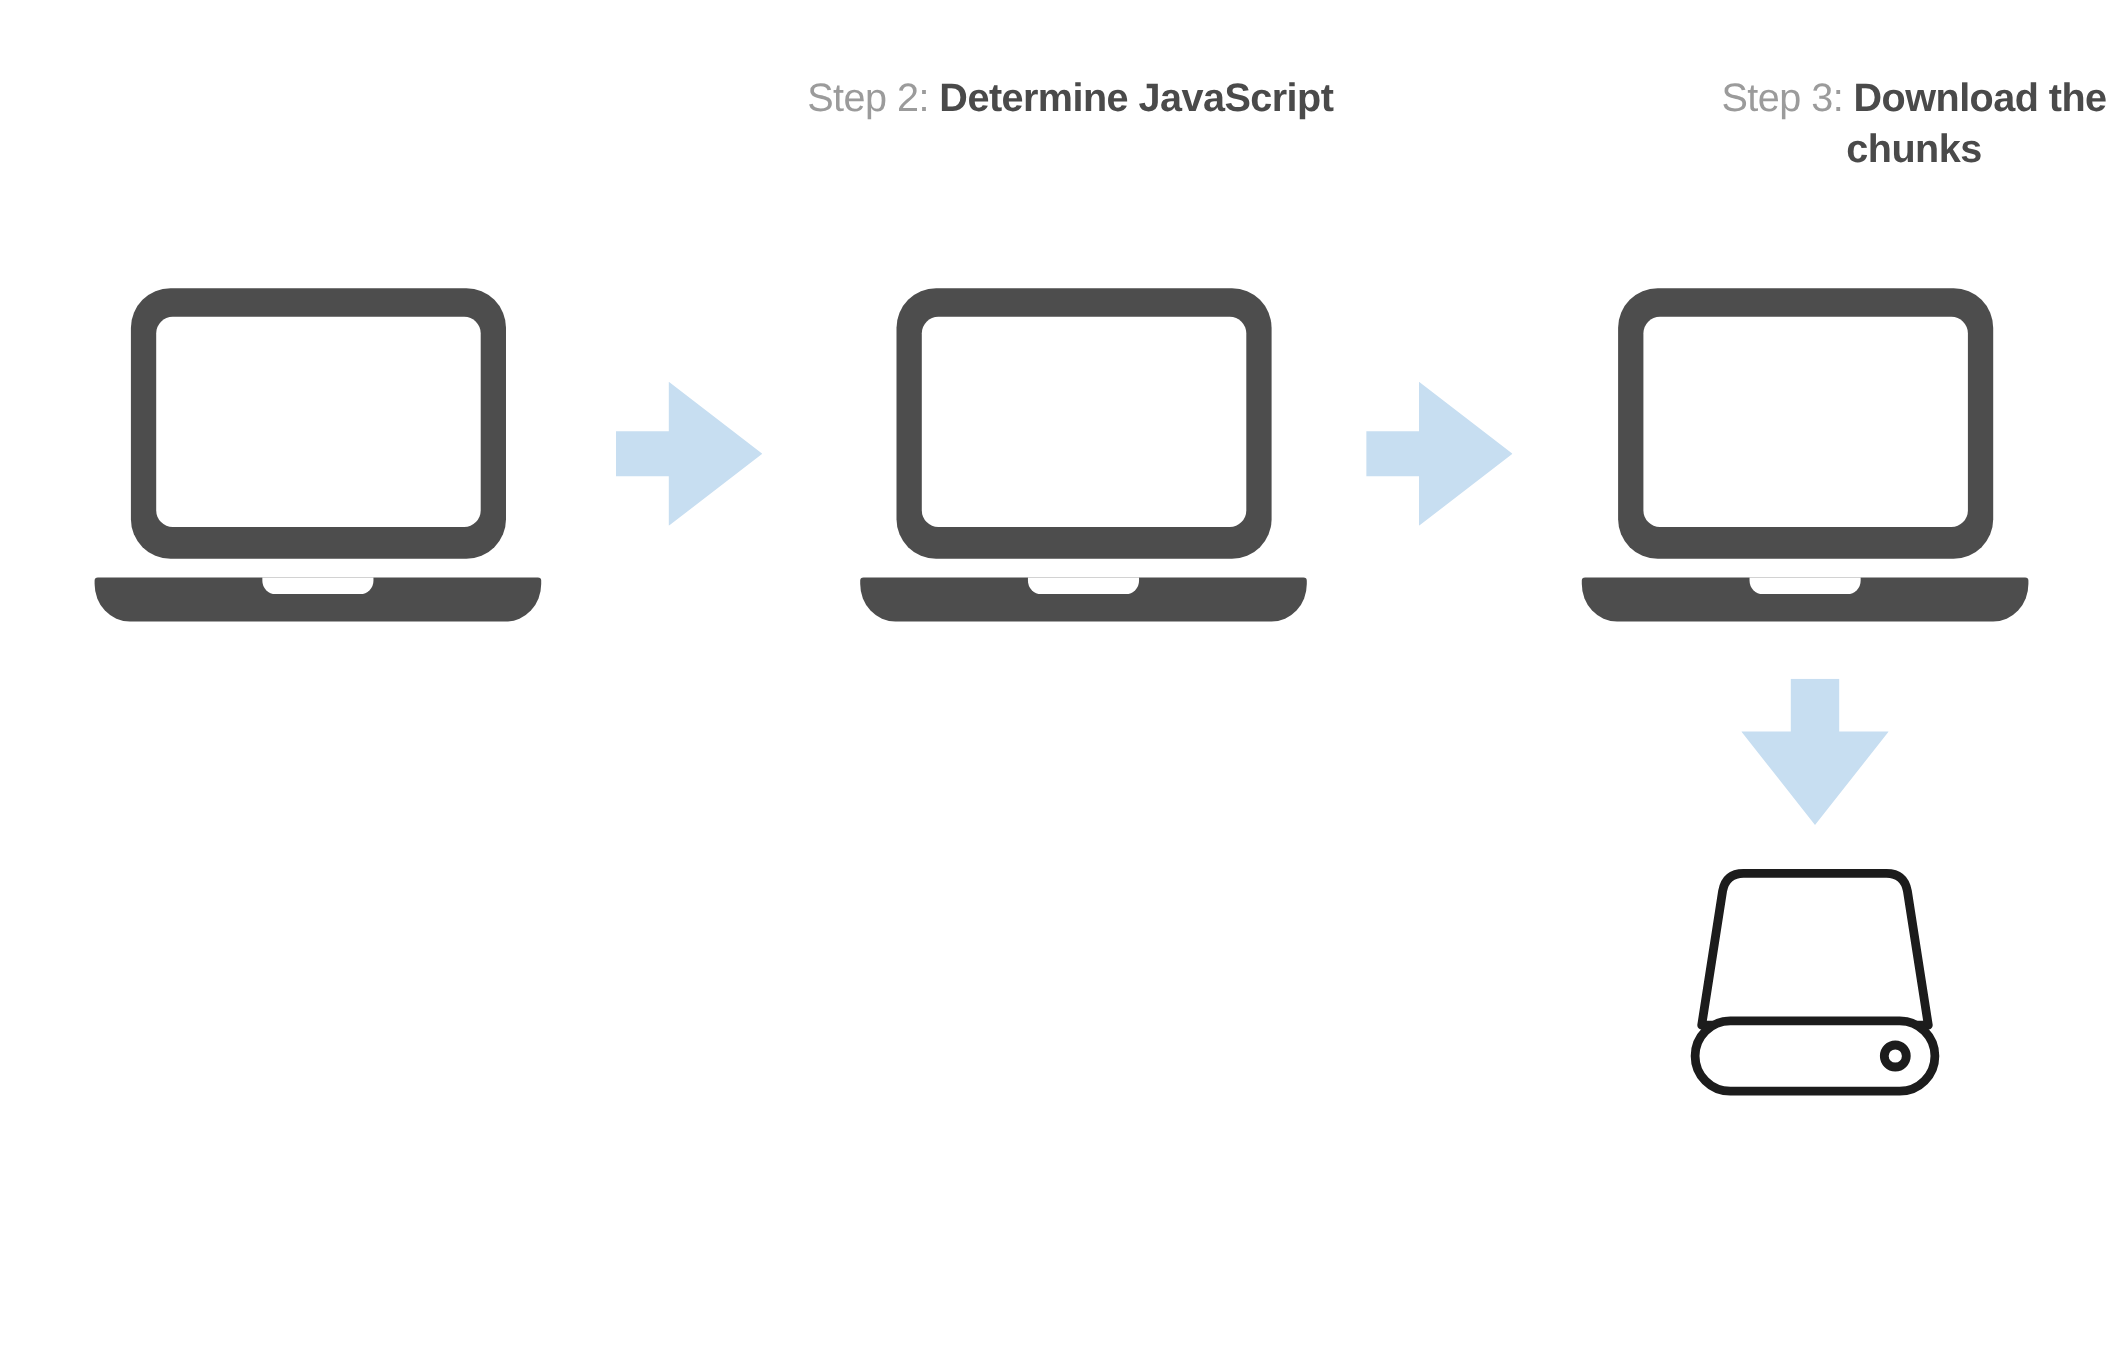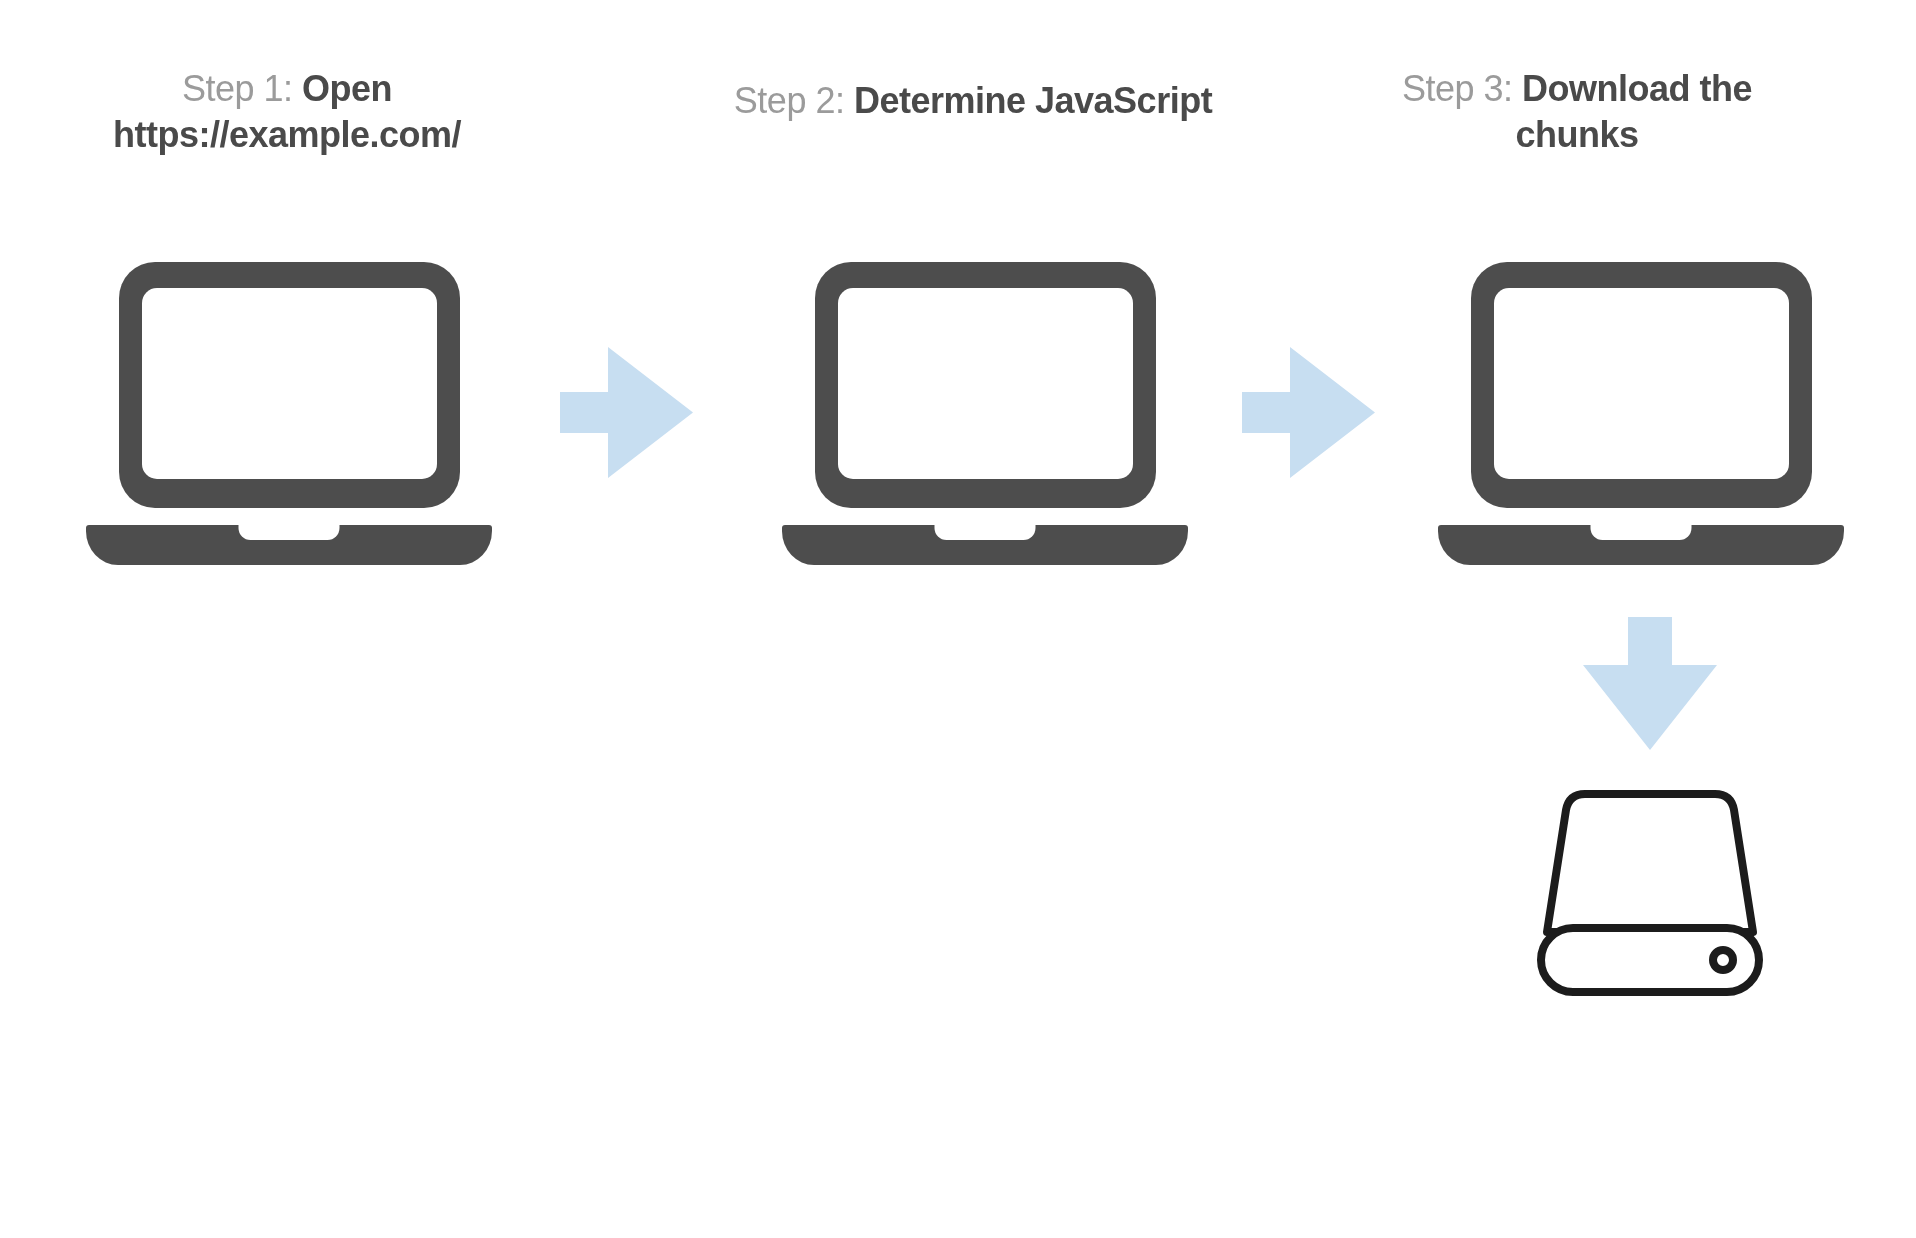--- a/index.html
+++ b/index.html
@@ -96,32 +96,27 @@
     stroke-width: 8;
     stroke-linejoin: round;
     stroke-linecap: round;
   }
 </style>
 </head>
 <body>
 
 <div class="stage">
 
-  <div class="caption" style="left:287px; top:66px;">
-    <span class="step-label">Step 1:</span>
-    <strong>Open</strong><br>
-    <strong>https://example.com/</strong>
-  </div>
 
-  <div class="caption" style="left:973px; top:66px;margin-top:12px;">
+  <div class="caption" style="left:973px; top:66px;">
     <span class="step-label">Step 2:</span>
     <strong>Determine JavaScript</strong><br>
   </div>
 
-  <div class="caption" style="left:1577px; top:66px;">
+  <div class="caption" style="left:1740px; top:66px;">
     <span class="step-label">Step 3:</span>
     <strong>Download the</strong><br>
     <strong>chunks</strong>
   </div>
 
   <div class="laptop" style="left:86px; top:262px;">
     <div class="screen">
       <div class="glass"></div>
     </div>
     <div class="base">

